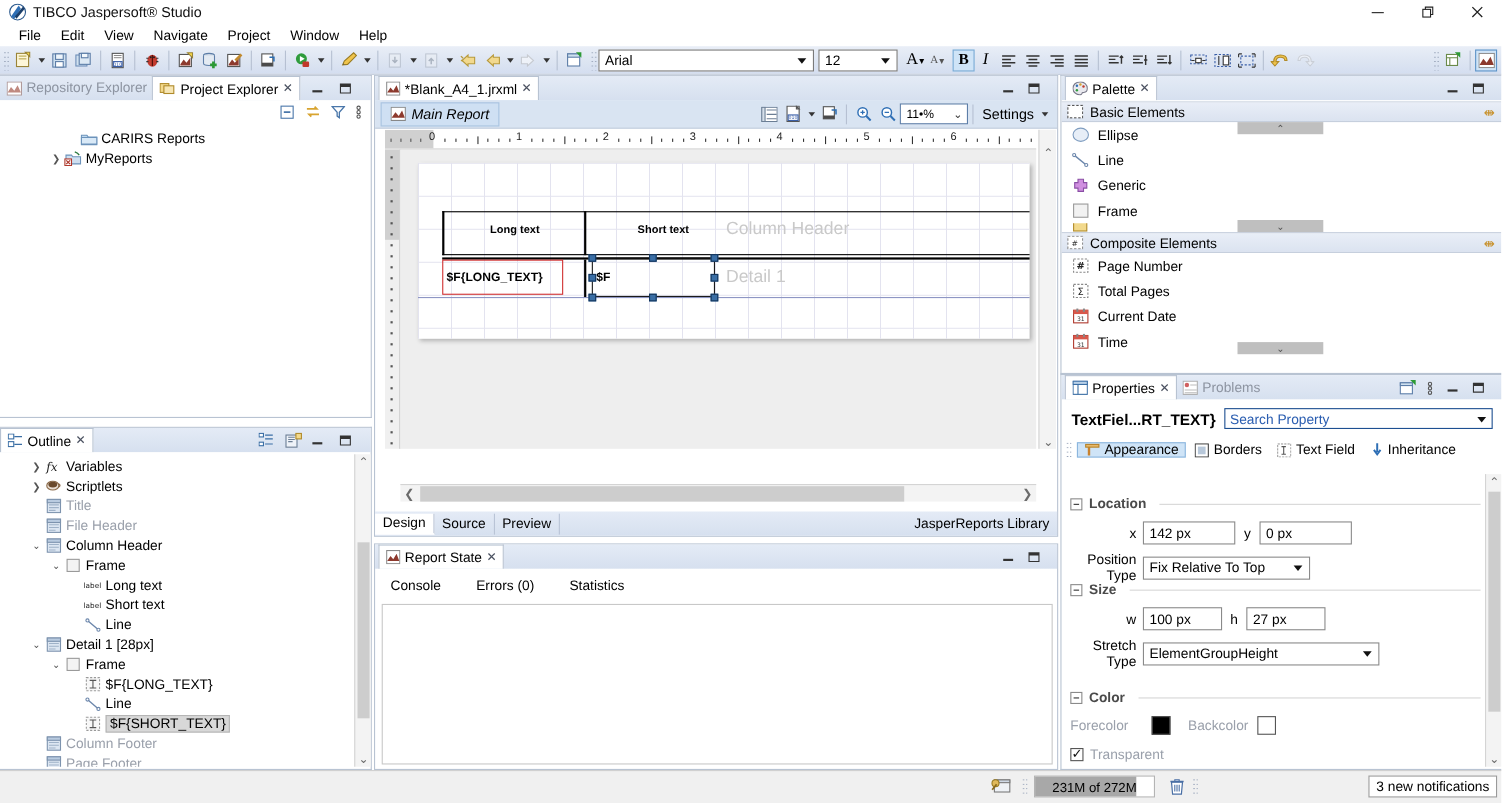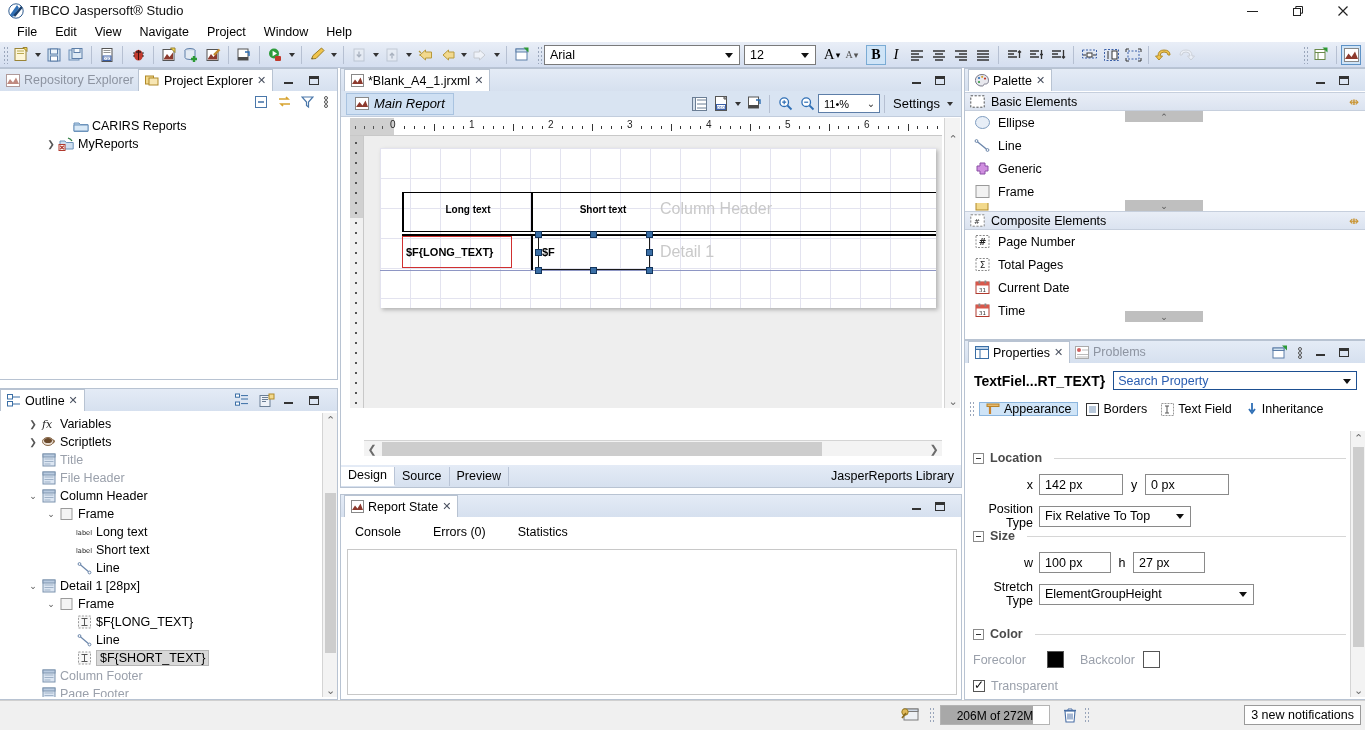--- a/index.html
+++ b/index.html
@@ -1348,21 +1348,21 @@
       <svg width="20" height="18" viewBox="0 0 20 18">
         <rect x="4" y="3" width="14" height="11" fill="#eef1f5" stroke="#7a7a7a"></rect>
         <rect x="4" y="3" width="14" height="2.5" fill="#cfd9e6" stroke="#7a7a7a"></rect>
         <circle cx="5" cy="6" r="3.2" fill="#e0b95a" stroke="#9a7c22"></circle>
         <path d="M2 12 L6 7" stroke="#8a6a1a" stroke-width="1.6"></path>
       </svg>
     </span>
     <span class="vgrip" style="position:absolute; left:929px; top:6px;"></span>
     <div class="memgauge" style="left:940px; top:4px; width:110px;">
       <div class="memfill" id="memfill" style="width: 85%;"></div>
-      <div class="memtext">206M of 272M</div>
+      <div class="memtext">231M of 272M</div>
     </div>
     <span style="position:absolute; left:1062px; top:6px;">
       <svg width="16" height="17" viewBox="0 0 16 17">
         <path d="M3 4 h10 l-1 11 h-8 Z" fill="#fff" stroke="#4a6fa5" stroke-width="1.1"></path>
         <path d="M2 3.5 h12" stroke="#4a6fa5" stroke-width="1.4"></path>
         <path d="M6 2 h4 v1.5 h-4 z" fill="#fff" stroke="#4a6fa5"></path>
         <path d="M6 6.5 v6 M8 6.5 v6 M10 6.5 v6" stroke="#4a6fa5"></path>
       </svg>
     </span>
     <span class="vgrip" style="position:absolute; left:1084px; top:6px;"></span>

